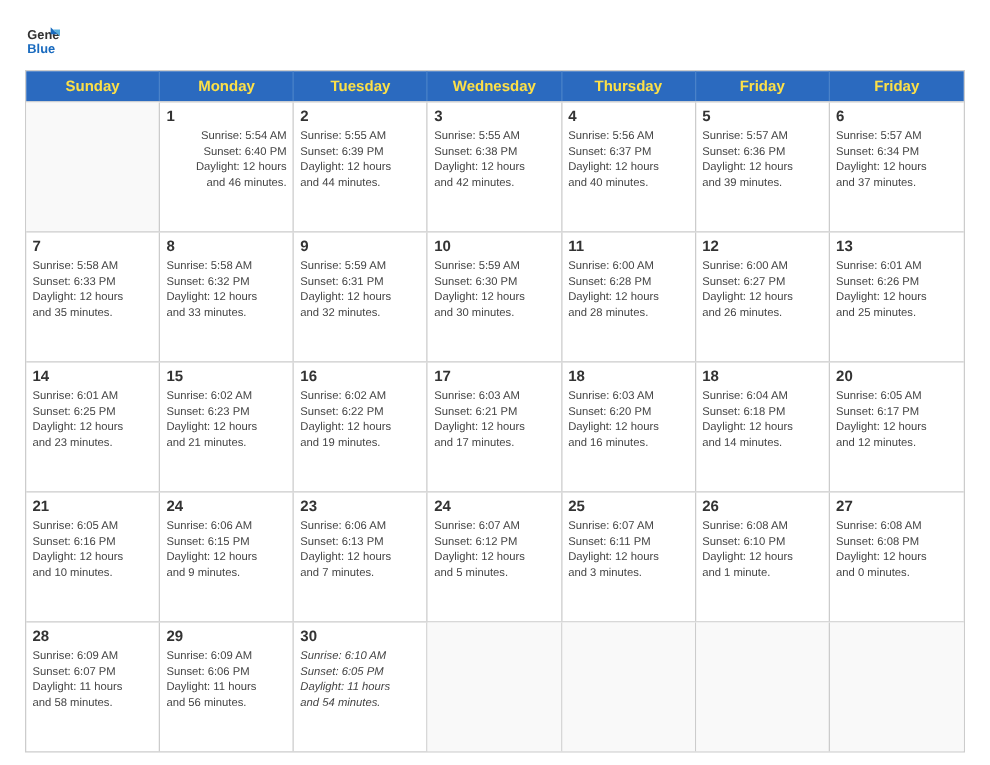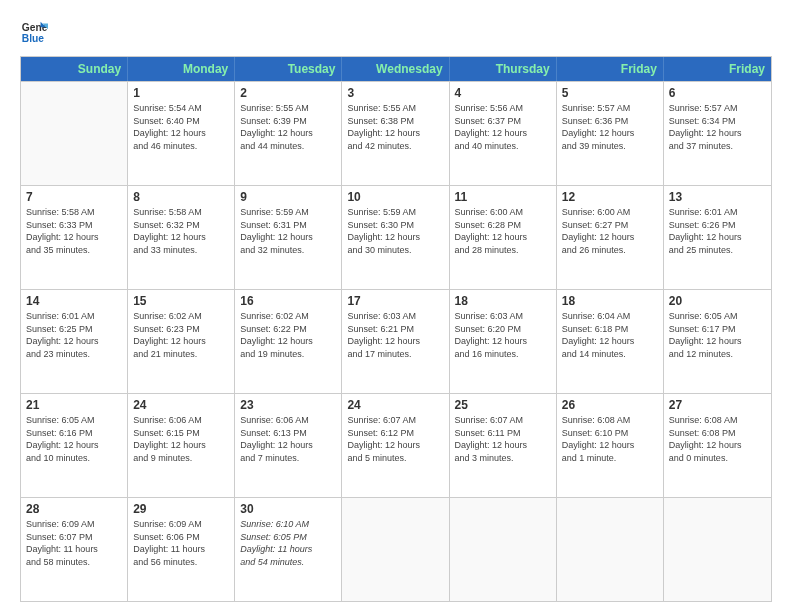--- a/index.html
+++ b/index.html
@@ -50,25 +50,25 @@
       display: flex;
       flex-direction: column;
       border: 1px solid #ccc;
     }
     .cal-header-row {
       display: grid;
       grid-template-columns: repeat(7, 1fr);
       background: #2b6abf;
     }
     .cal-header-cell {
-      color: #86efac;
+      color: #fde047;
       font-size: 12px;
       font-weight: bold;
       padding: 5px 6px;
-      text-align: right;
+      text-align: center;
       border-right: 1px solid #4a82c9;
     }
     .cal-header-cell:last-child { border-right: none; }
     .cal-body {
       flex: 1;
       display: flex;
       flex-direction: column;
     }
     .cal-row {
       display: grid;
@@ -128,21 +128,21 @@
         <div class="cal-header-cell">Wednesday</div>
         <div class="cal-header-cell">Thursday</div>
         <div class="cal-header-cell">Friday</div>
         <div class="cal-header-cell">Friday</div>
       </div>
     <div class="cal-body" id="cal-body">
         <div class="cal-row">
           <div class="cal-cell empty"></div>
           <div class="cal-cell">
             <div class="day-number">1</div>
-            <div class="day-info" style="white-space: pre-line;">Sunrise: 5:54 AM
+            <div class="day-info" style="white-space: pre-line; text-align: right;">Sunrise: 5:54 AM
 Sunset: 6:40 PM
 Daylight: 12 hours
 and 46 minutes.</div>
           </div>
           <div class="cal-cell">
             <div class="day-number">2</div>
             <div class="day-info" style="white-space: pre-line;">Sunrise: 5:55 AM
 Sunset: 6:39 PM
 Daylight: 12 hours
 and 44 minutes.</div>

